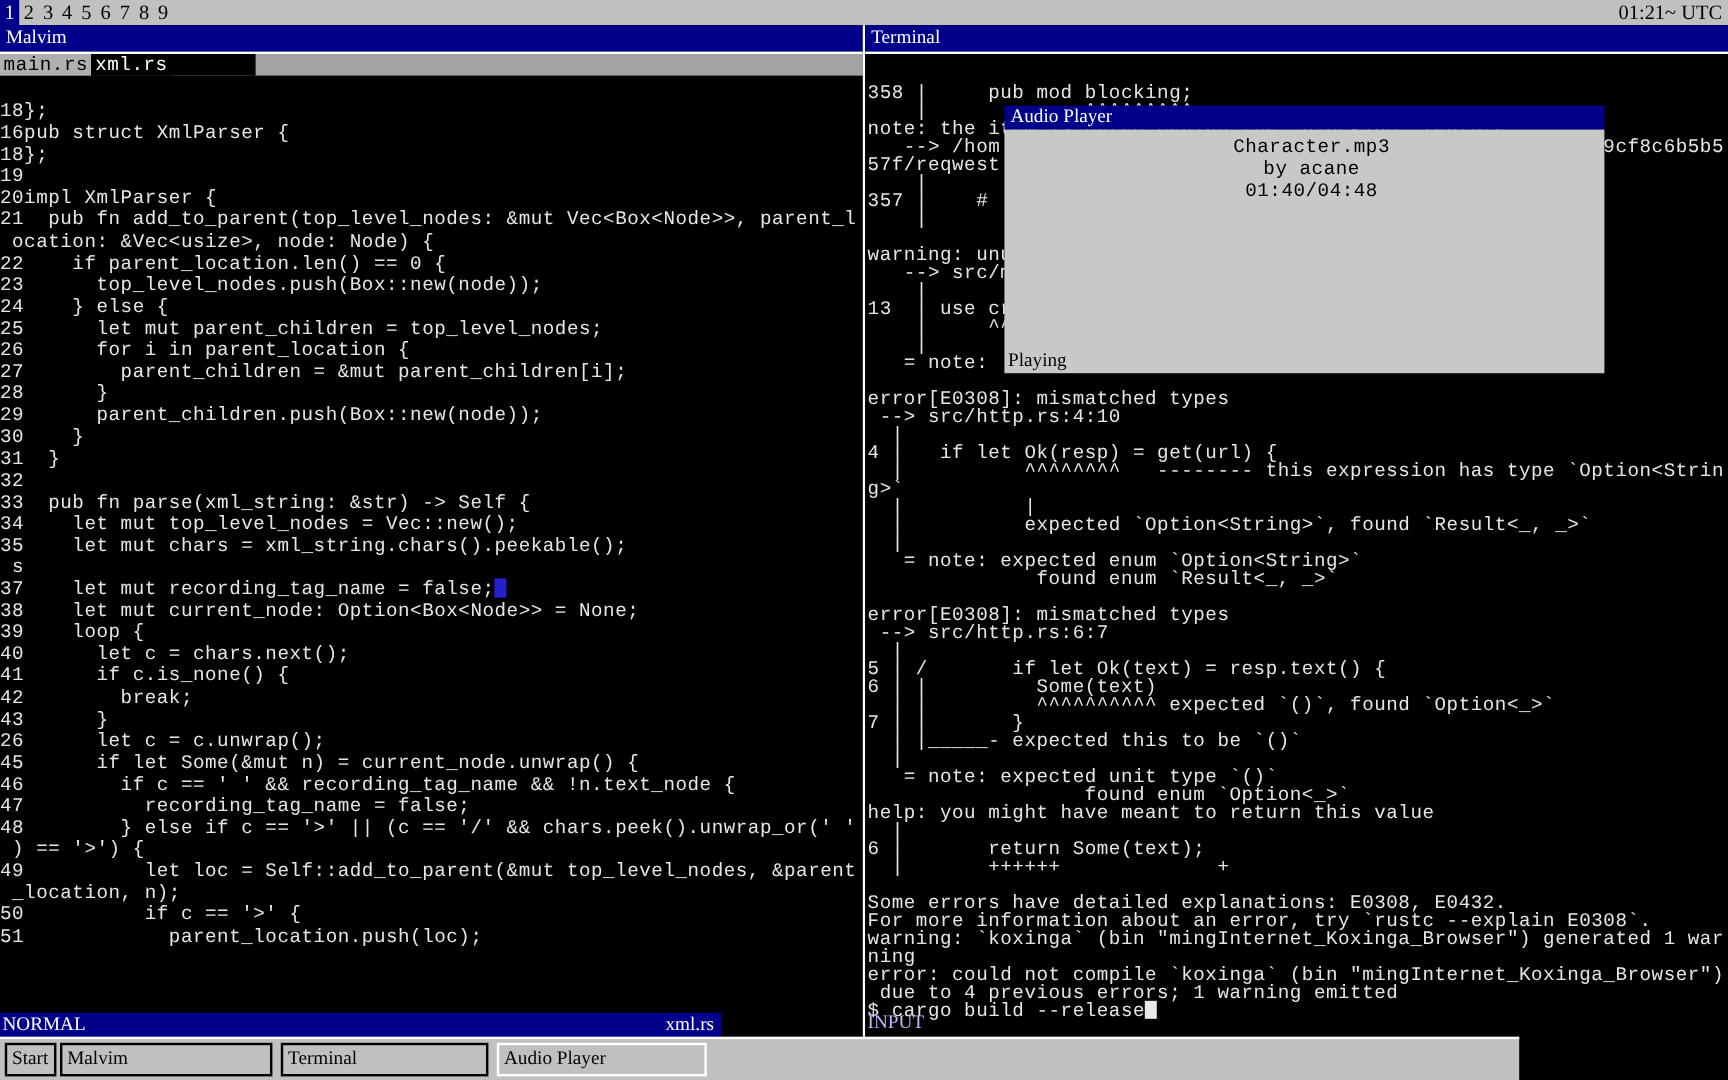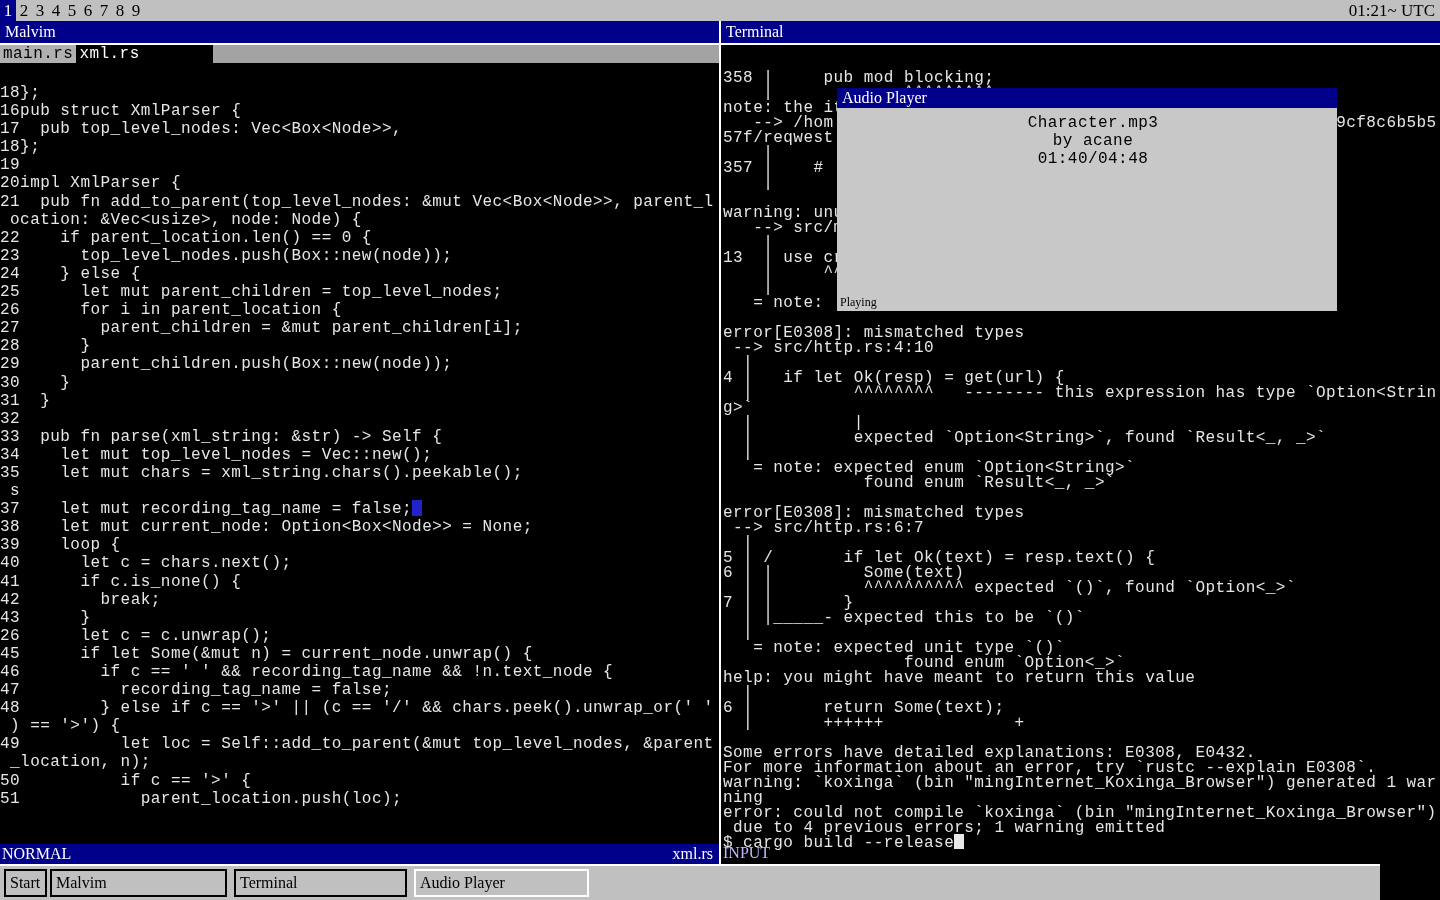--- a/index.html
+++ b/index.html
@@ -25,21 +25,21 @@
   .tabbar-inner{position:absolute;left:0;top:0;height:18px;width:213px;background:#000;
                 display:flex;}
   .tab{font-family:"Liberation Mono",monospace;letter-spacing:0.45px;font-size:16px;
        line-height:18px;color:#fff;background:#000;padding:0 3px;white-space:pre;}
   .tab.active{background:#b0b0b0;color:#000;}
   .code{position:absolute;left:0;top:63px;width:719px;}
   .crow{height:18.1px;line-height:18.1px;font-size:16px;color:#e6e6e6;white-space:pre;
         font-family:"Liberation Mono",monospace;letter-spacing:0.45px;}
   .cur-blue{display:inline-block;width:10px;height:16px;background:#2222cc;
             vertical-align:middle;margin-top:-2px;}
-  .statusbar{position:absolute;left:0;top:823px;width:719px;height:20px;background:#00008b;
+  .statusbar{position:absolute;left:0;top:823px;width:601px;height:20px;background:#00008b;
              color:#fff;font-size:16px;line-height:20px;display:flex;
              justify-content:space-between;padding:0 6px 0 2px;box-sizing:border-box;}
 
   
   .divider{position:absolute;left:719px;top:21px;width:2px;height:843px;background:#fff;}
 
   
   .term{position:absolute;left:721px;top:21px;width:719px;height:843px;background:#000;}
   .trows{position:absolute;left:2px;top:45px;width:717px;padding-top:5px;}
   .trow{height:15px;line-height:15px;font-size:16px;color:#e6e6e6;white-space:pre;
@@ -49,24 +49,24 @@
   .term-status{position:absolute;left:2px;top:823px;color:#c4b5fd;font-size:16px;}
 
   
   .player{position:absolute;left:837px;top:88px;width:500px;height:223px;z-index:5;}
   .player .titlebar{height:20px;line-height:20px;}
   .pbody{position:relative;height:203px;background:#c8c8c8;color:#000;
          font-family:"Liberation Mono",monospace;letter-spacing:0.45px;font-size:16px;
          text-align:center;padding-top:6px;box-sizing:border-box;padding-left:12px;}
   .pbody .pline{height:18px;line-height:18px;white-space:pre;}
   .pstate{position:absolute;left:3px;bottom:1px;font-family:"Liberation Serif",serif;
-          font-size:12px;text-align:left;letter-spacing:0;}
-
-  
-  .taskbar{position:absolute;left:0;top:864px;width:1380px;height:36px;background:#c0c0c0;
+          font-size:16px;text-align:left;letter-spacing:0;}
+
+  
+  .taskbar{position:absolute;left:0;top:864px;width:1266px;height:36px;background:#c0c0c0;
            border-top:2px solid #fff;box-sizing:border-box;display:flex;align-items:center;}
   .tbtn{height:28px;background:#c0c0c0;border:2px solid #000;font-family:"Liberation Serif",serif;
         font-size:16px;color:#000;text-align:left;padding:0 0 0 4px;box-sizing:border-box;
         white-space:nowrap;overflow:hidden;}
   .tbtn.start{width:43px;margin-left:4px;}
   .tbtn.task1{width:177px;margin-left:3px;}
   .tbtn.task2{width:173px;margin-left:7px;}
   .tbtn.task3{width:175px;margin-left:7px;}
   .tbtn.active{border-color:#fff;}
 </style>
@@ -97,21 +97,20 @@
     <div class="chromeline"></div>
     <div class="tabbar">
       <div class="tabbar-inner" id="tabbar">
           <span class="tab active">main.rs</span>
           <span class="tab">xml.rs</span>
         </div>
     </div>
     <div class="code" id="editor-rows">
         <div class="crow">18};</div>
         <div class="crow">16pub struct XmlParser {</div>
-        <div class="crow">17  pub top_level_nodes: Vec&lt;Box&lt;Node&gt;&gt;,</div>
         <div class="crow">18};</div>
         <div class="crow">19</div>
         <div class="crow">20impl XmlParser {</div>
         <div class="crow">21  pub fn add_to_parent(top_level_nodes: &amp;mut Vec&lt;Box&lt;Node&gt;&gt;, parent_l</div>
         <div class="crow"> ocation: &amp;Vec&lt;usize&gt;, node: Node) {</div>
         <div class="crow">22    if parent_location.len() == 0 {</div>
         <div class="crow">23      top_level_nodes.push(Box::new(node));</div>
         <div class="crow">24    } else {</div>
         <div class="crow">25      let mut parent_children = top_level_nodes;</div>
         <div class="crow">26      for i in parent_location {</div>

